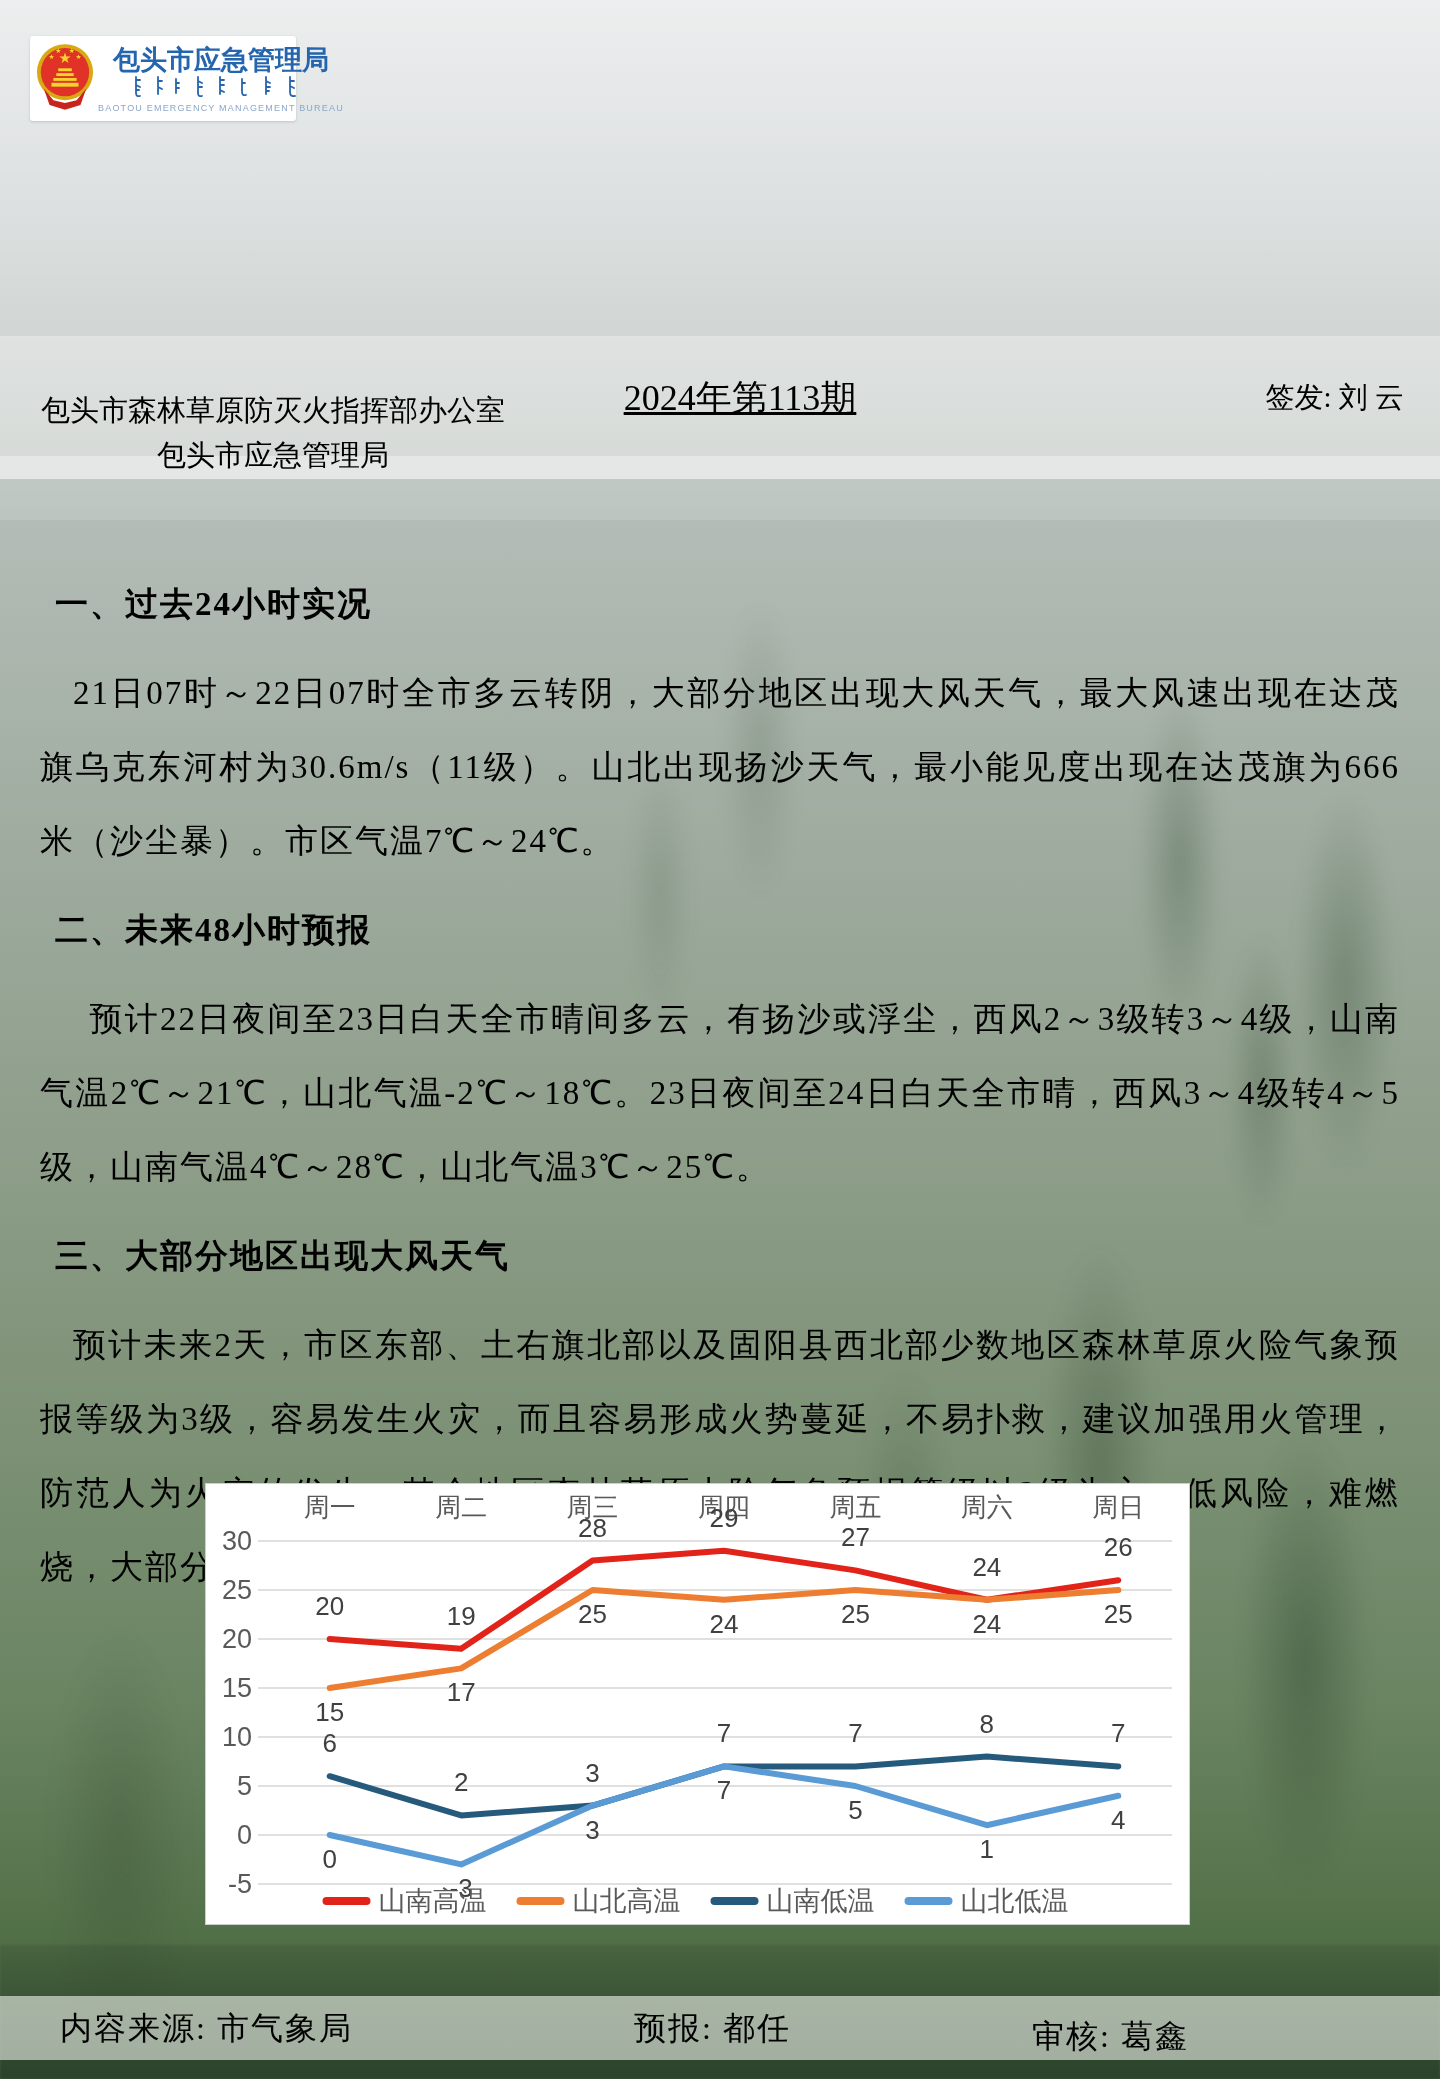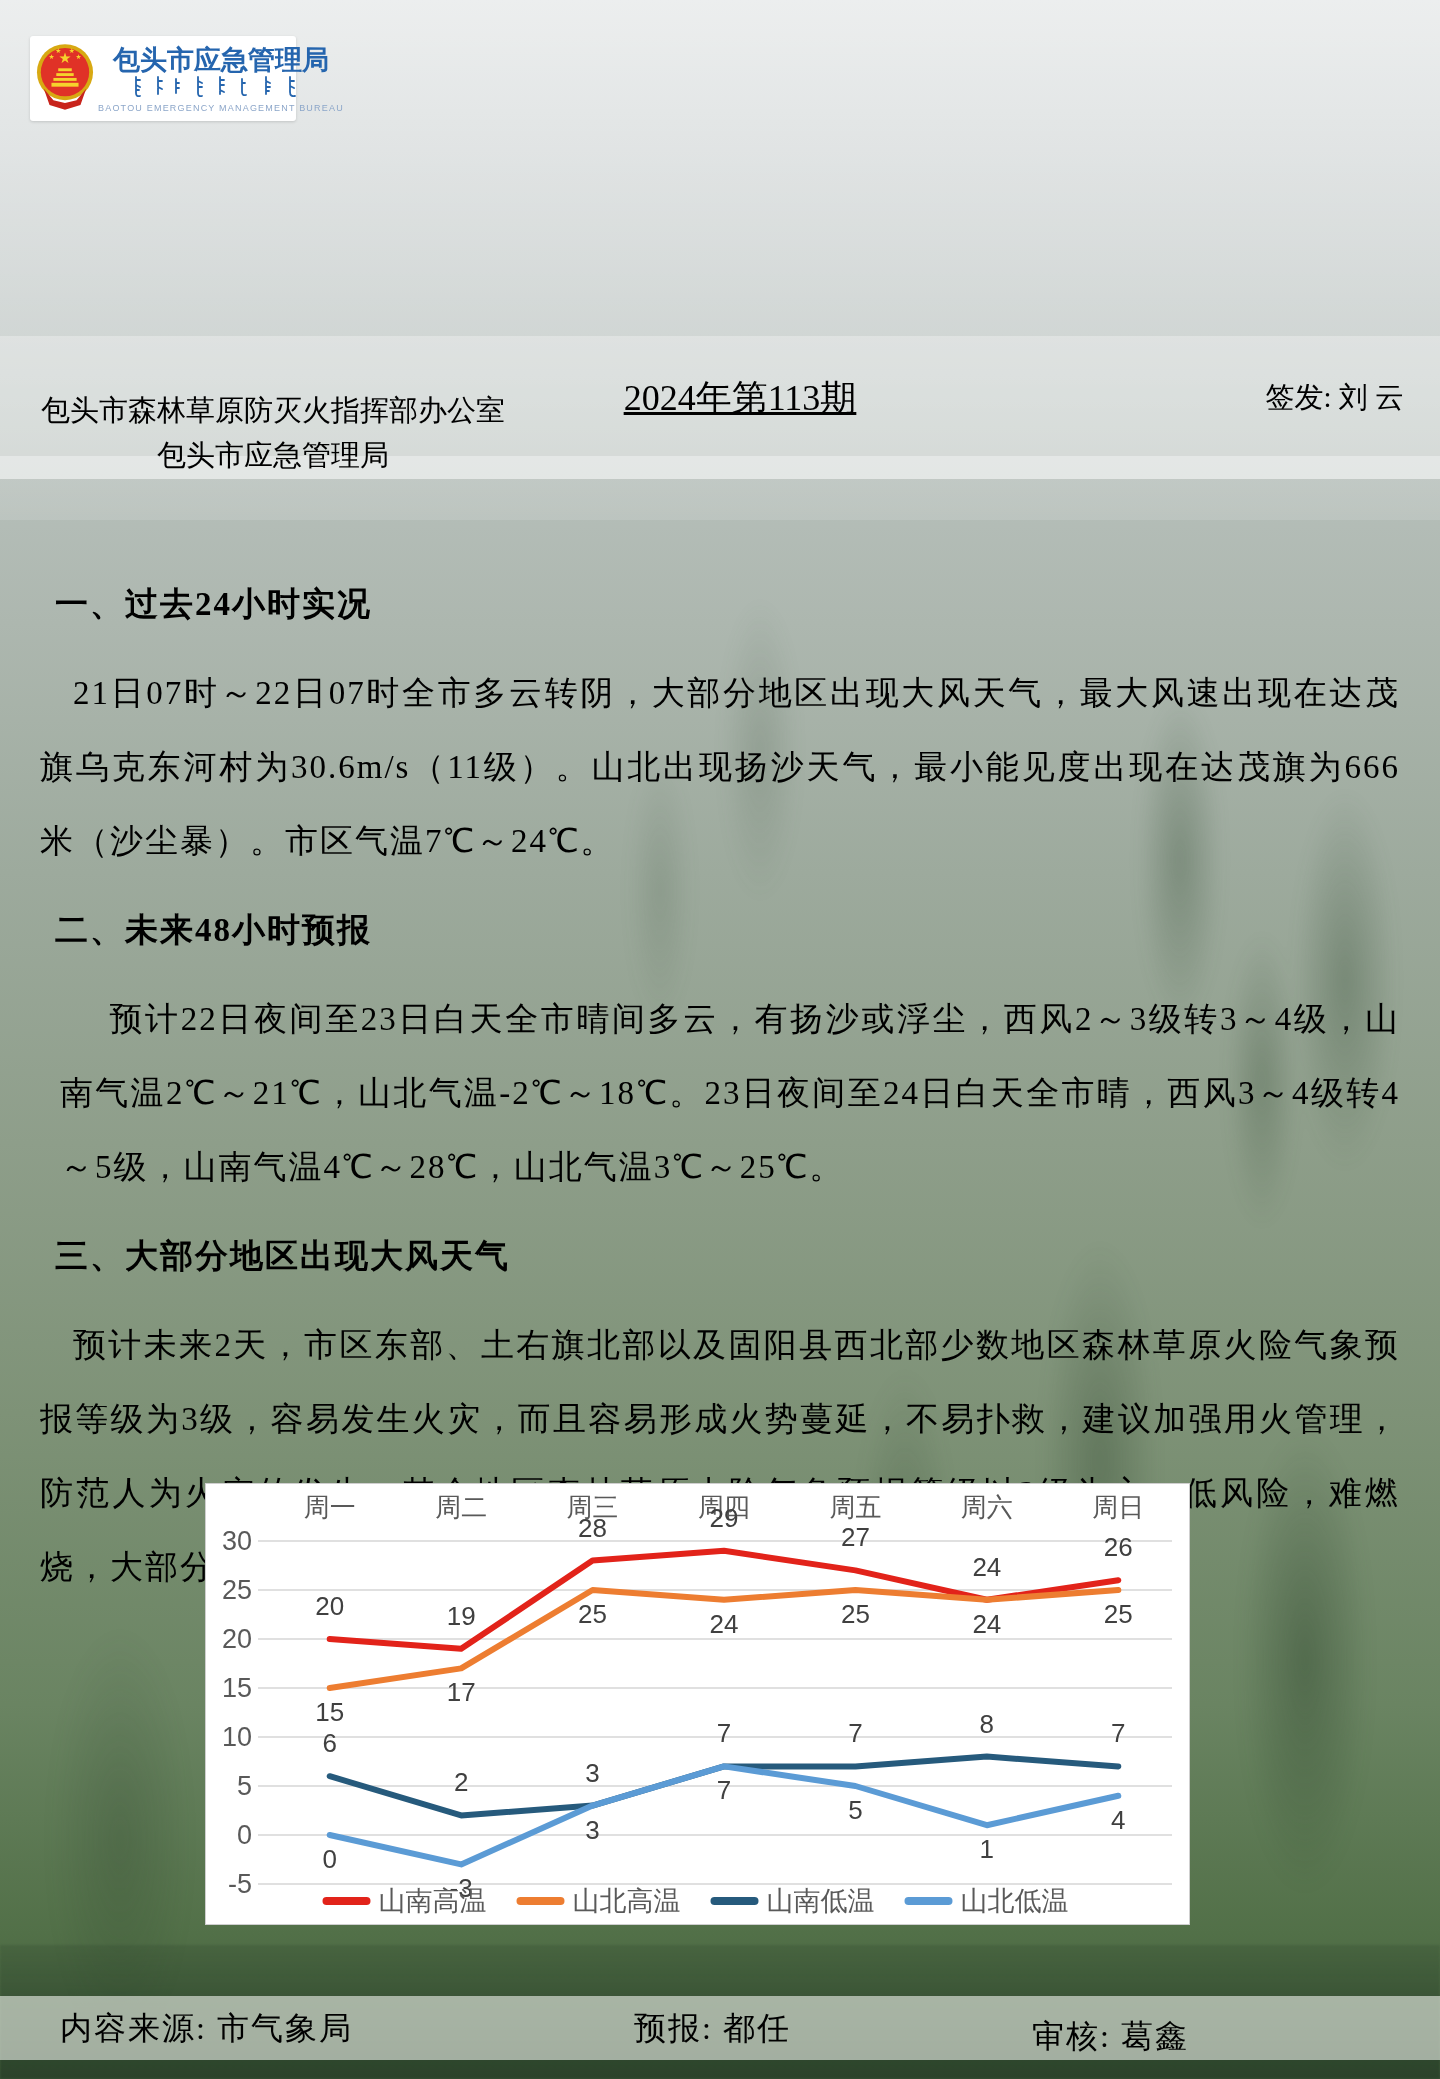--- a/index.html
+++ b/index.html
@@ -41,21 +41,21 @@
   .issuer-left{position:absolute;left:8px;top:352px;width:530px;text-align:center;
     font-size:29px;line-height:45px;margin-top:36px;}
   .issue-number{position:absolute;left:560px;top:374px;width:360px;text-align:center;font-size:36px;text-decoration:underline;}
   .signer{position:absolute;right:36px;top:378px;font-size:29px;margin-left:24px;}
 
   
   .content{position:absolute;left:40px;top:552px;width:1360px;
     font-size:33px;line-height:74px;letter-spacing:2px;}
   .content h2{font-size:33px;font-weight:bold;margin:15px;letter-spacing:2px;}
   .content p{margin:0;text-align:justify;text-justify:inter-character;text-indent:1em;}
-  .content .sec2 p{text-indent:1.5em;margin-left:20px;}
+  .content .sec2 p{text-indent:1.5em;}
 
   
   .chart-panel{position:absolute;left:205px;top:1483px;width:985px;height:442px;background:#fff;
     border:1px solid #cfcfcf;box-sizing:border-box;}
   .chart-panel svg text{font-family:"Liberation Sans",sans-serif;}
 
   
   .footer{position:absolute;left:0;top:1996px;width:100%;height:64px;background:rgba(242,245,239,.60);}
   .footer span{position:absolute;top:0;line-height:64px;font-size:32px;letter-spacing:2px;}
   .f-source{left:60px;}

